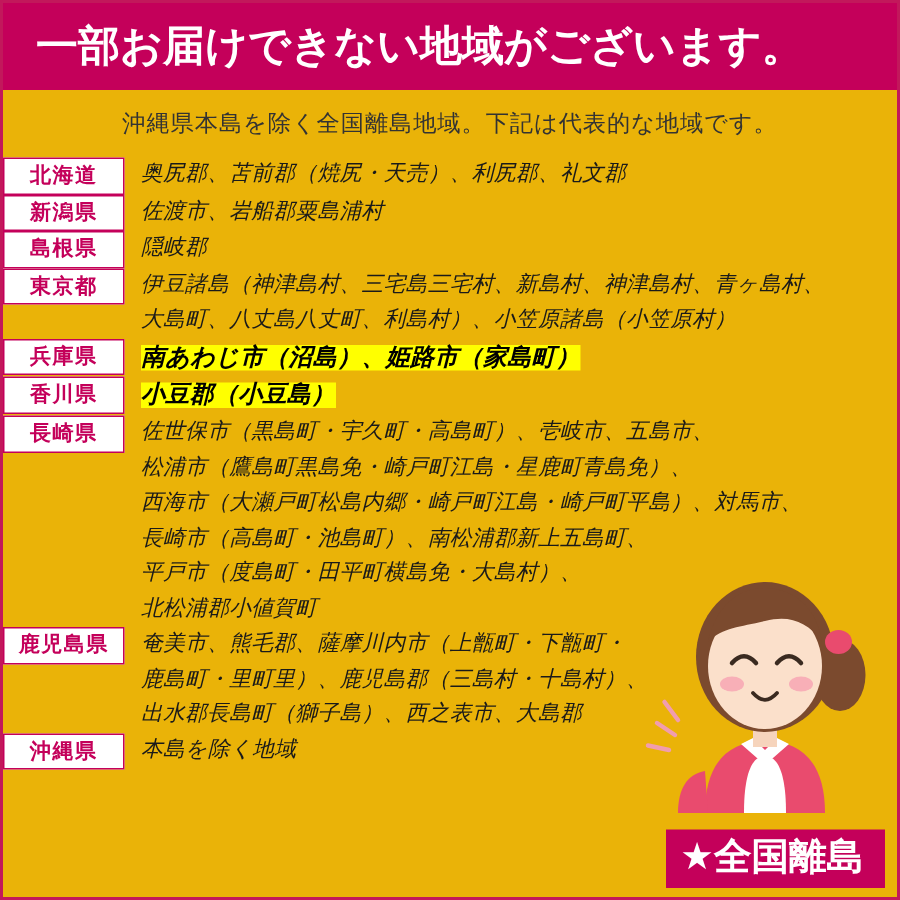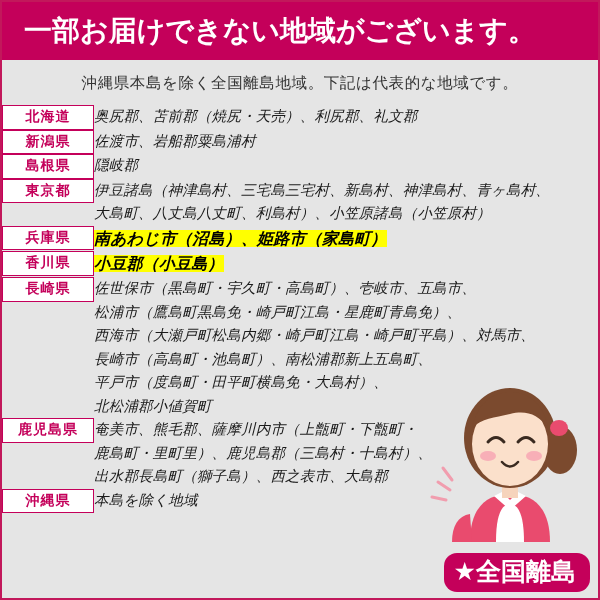--- a/index.html
+++ b/index.html
@@ -13,21 +13,21 @@
     background: #ffffff;
     overflow: hidden;
     position: relative;
   }
   #page {
     position: relative;
     width: 600px;
     height: 600px;
     box-sizing: border-box;
     border: 2px solid #c2185b;
-    background: #e5e5e5;
+    background: #eab308;
   }
   
   .header {
     background: #c4005a;
     color: #ffffff;
     height: 58px;
     display: flex;
     align-items: center;
     padding-left: 22px;
     box-sizing: border-box;
@@ -61,21 +61,21 @@
     padding: 0;
   }
   .label-cell {
     width: 92px;
     padding-left: 14px;
     padding-top: 5px;
     padding-bottom: 5px;
   }
   .label-badge {
     display: block;
-    width: 92px;
+    width: 81px;
     box-sizing: border-box;
     text-align: center;
     border: 1px solid #c4005a;
     color: #c4005a;
     background: #ffffff;
     font-size: 14px;
     font-weight: bold;
     padding: 2px 0 3px 0;
     line-height: 1.25;
     letter-spacing: 1px;
@@ -112,21 +112,21 @@
   .bottom-badge {
     position: absolute;
     right: 8px;
     bottom: 6px;
     background: #c4005a;
     color: #ffffff;
     font-size: 25px;
     font-weight: bold;
     padding: 6px 14px 8px 10px;
     line-height: 1;
-    border-radius: 13px;
+    border-radius: 0;
     white-space: nowrap;
   }
 </style>
 </head>
 <body>
 
 <div id="page">
 
   <div class="header">
     <div class="header-title">一部お届けできない地域がございます。</div>

